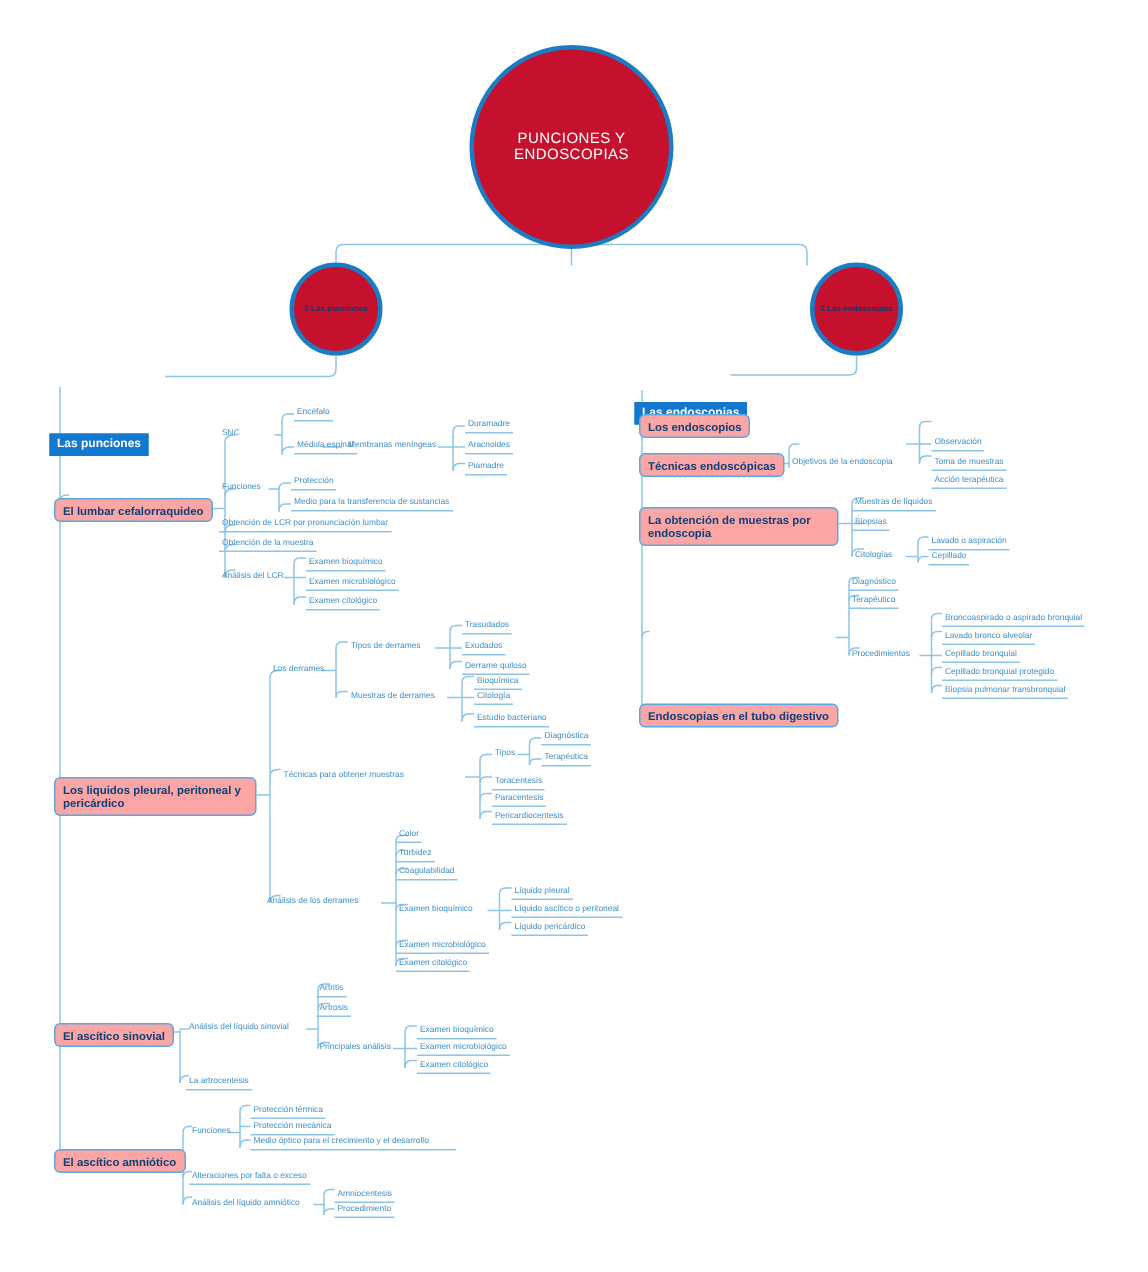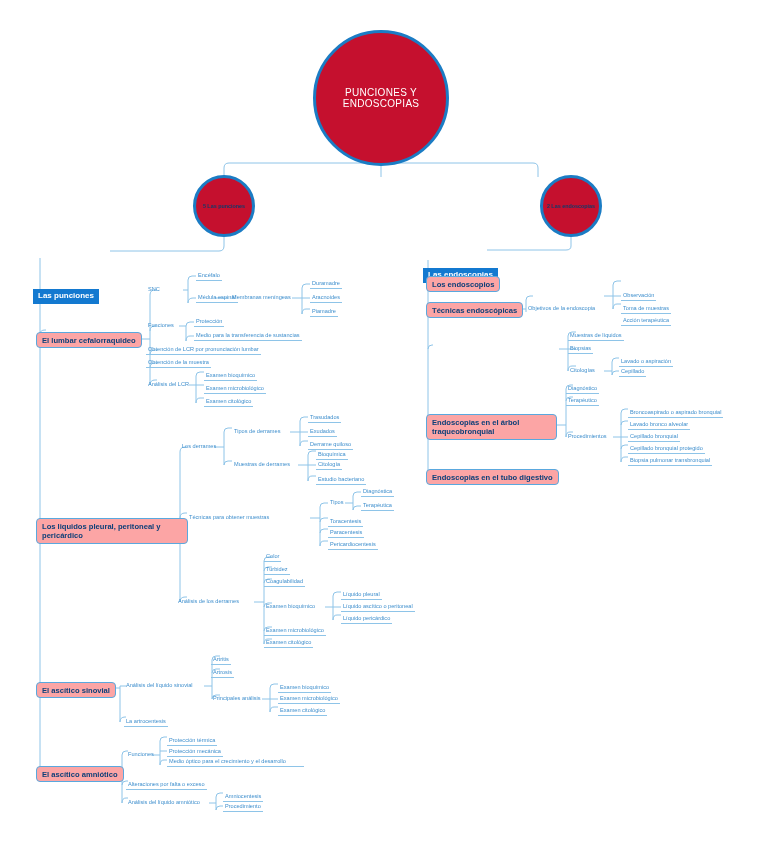--- a/index.html
+++ b/index.html
@@ -260,21 +260,21 @@
   <div class="leaf ul" style="left:194px;top:332px;">Medio para la transferencia de sustancias</div>
 
   <div class="leaf ul" style="left:146px;top:346px;">Obtención de LCR por pronunciación lumbar</div>
   <div class="leaf ul" style="left:146px;top:359px;">Obtención de la muestra</div>
 
   <div class="mid" style="left:146px;top:381px;">Análisis del LCR</div>
   <div class="leaf ul" style="left:204px;top:372px;">Examen bioquímico</div>
   <div class="leaf ul" style="left:204px;top:385px;">Examen microbiológico</div>
   <div class="leaf ul" style="left:204px;top:398px;">Examen citológico</div>
 
-  <div class="l2 wrap" style="left:36px;top:518px;width:152px;">Los liquidos pleural, peritoneal y pericárdico</div>
+  <div class="l2 wrap" style="left:36px;top:518px;width:135px;">Los liquidos pleural, peritoneal y pericárdico</div>
 
   <div class="mid" style="left:180px;top:443px;">Los derrames</div>
   <div class="mid" style="left:232px;top:428px;">Tipos de derrames</div>
   <div class="leaf ul" style="left:308px;top:414px;">Trasudados</div>
   <div class="leaf ul" style="left:308px;top:428px;">Exudados</div>
   <div class="leaf ul" style="left:308px;top:441px;">Derrame quiloso</div>
 
   <div class="mid" style="left:232px;top:461px;">Muestras de derrames</div>
   <div class="leaf ul" style="left:316px;top:451px;">Bioquímica</div>
   <div class="leaf ul" style="left:316px;top:461px;">Citología</div>
@@ -320,27 +320,27 @@
   <div class="leaf ul" style="left:223px;top:803px;">Procedimiento</div>
 
   <div class="l2" style="left:426px;top:276px;">Los endoscopios</div>
 
   <div class="l2" style="left:426px;top:302px;">Técnicas endoscópicas</div>
   <div class="mid" style="left:526px;top:305px;">Objetivos de la endoscopia</div>
   <div class="leaf ul" style="left:621px;top:292px;">Observación</div>
   <div class="leaf ul" style="left:621px;top:305px;">Toma de muestras</div>
   <div class="leaf ul" style="left:621px;top:317px;">Acción terapéutica</div>
 
+  <div class="l2 wrap" style="left:426px;top:338px;width:133px;">La obtención de muestras por endoscopia</div>
   <div class="leaf ul" style="left:568px;top:332px;">Muestras de líquidos</div>
   <div class="leaf ul" style="left:568px;top:345px;">Biopsias</div>
   <div class="mid" style="left:568px;top:367px;">Citologías</div>
   <div class="leaf ul" style="left:619px;top:358px;">Lavado o aspiración</div>
   <div class="leaf ul" style="left:619px;top:368px;">Cepillado</div>
 
-  <div class="l2 wrap" style="left:426px;top:414px;width:131px;">Endoscopias en el árbol traqueobronquial</div>
   <div class="leaf ul" style="left:566px;top:385px;">Diagnóstico</div>
   <div class="leaf ul" style="left:566px;top:397px;">Terapéutico</div>
   <div class="mid" style="left:566px;top:433px;">Procedimientos</div>
   <div class="leaf ul" style="left:628px;top:409px;">Broncoaspirado o aspirado bronquial</div>
   <div class="leaf ul" style="left:628px;top:421px;">Lavado bronco alveolar</div>
   <div class="leaf ul" style="left:628px;top:433px;">Cepillado bronquial</div>
   <div class="leaf ul" style="left:628px;top:445px;">Cepillado bronquial protegido</div>
   <div class="leaf ul" style="left:628px;top:457px;">Biopsia pulmonar transbronquial</div>
 
   <div class="l2" style="left:426px;top:469px;">Endoscopias en el tubo digestivo</div>

